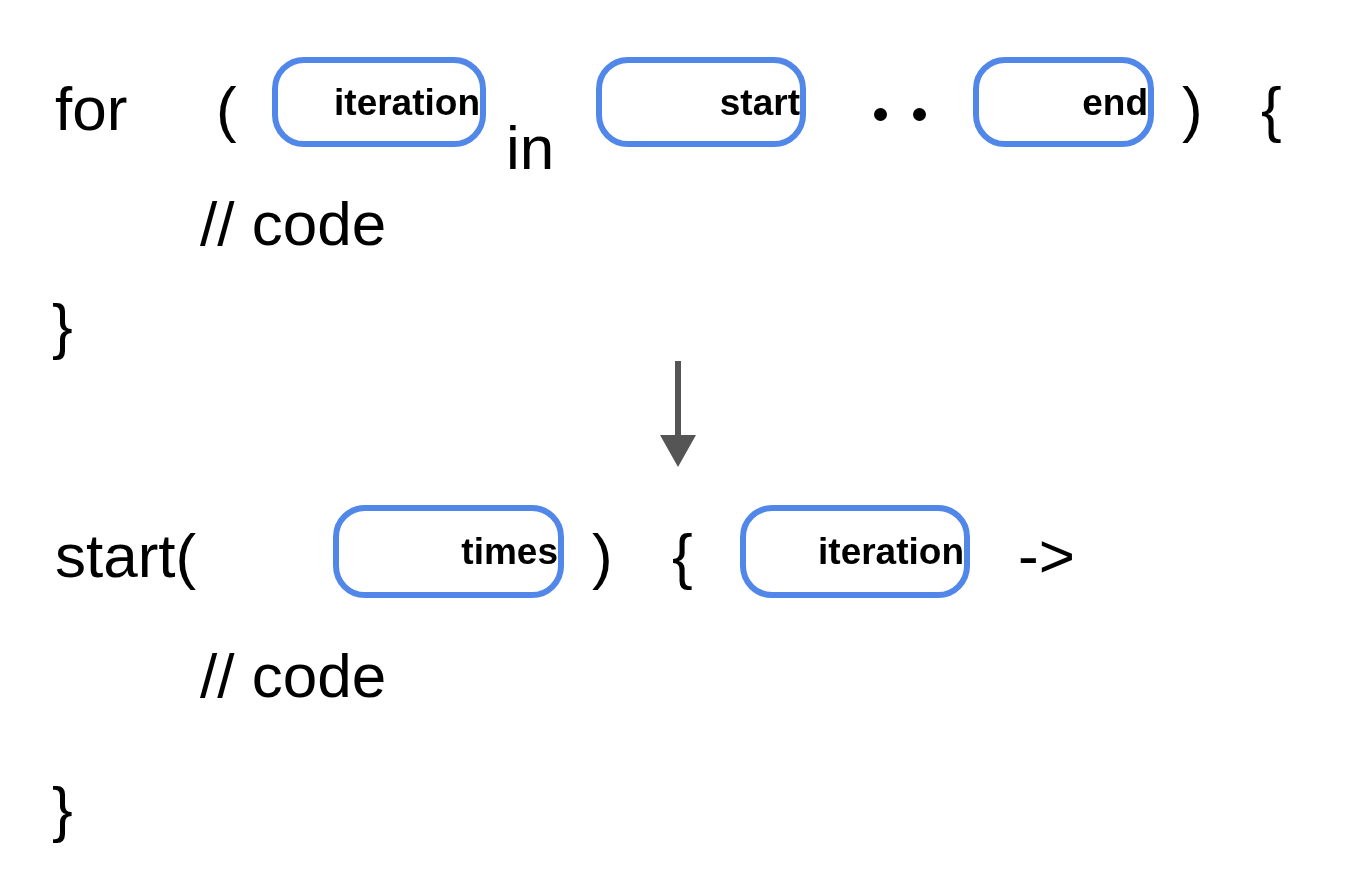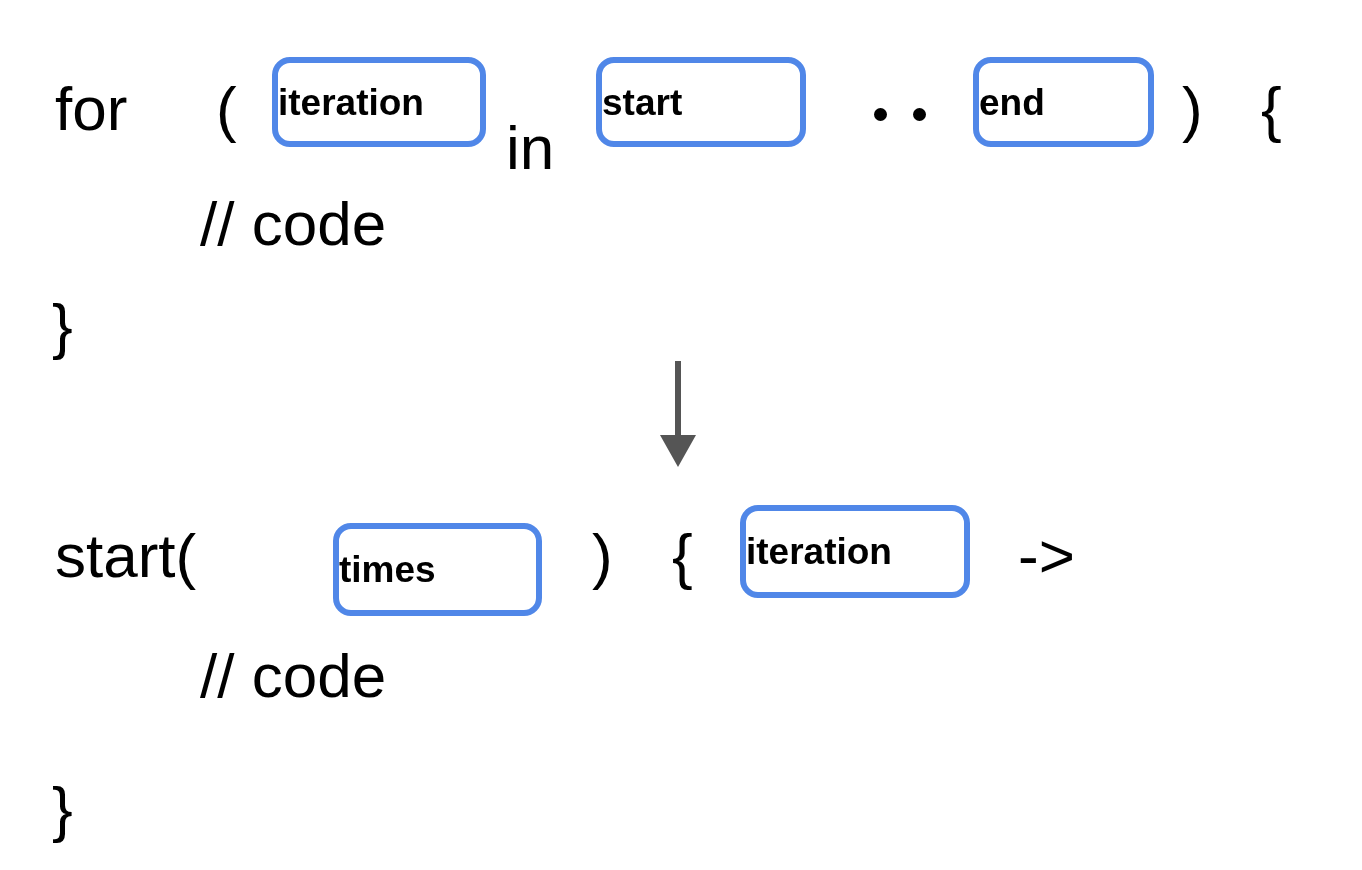--- a/index.html
+++ b/index.html
@@ -28,24 +28,24 @@
     line-height: 1;
     letter-spacing: 0px;
   }
 
   
   .token {
     position: absolute;
     box-sizing: border-box;
     background: #ffffff;
     border: 6px solid #5087e8;
-    border-radius: 18px;
+    border-radius: 32px;
     display: flex;
     align-items: center;
-    justify-content: flex-start;
+    justify-content: flex-end;
   }
   .token span {
     font-family: "Liberation Sans", "DejaVu Sans", sans-serif;
     font-weight: 700;
     font-size: 37px;
     color: #000000;
     line-height: 1;
     white-space: nowrap;
   }
 
@@ -112,21 +112,21 @@
     <svg width="60" height="120" viewBox="0 0 60 120" xmlns="http://www.w3.org/2000/svg">
       <line x1="30" y1="6" x2="30" y2="86" stroke="#555555" stroke-width="6"></line>
       <polygon points="30,112 12,80 48,80" fill="#555555"></polygon>
     </svg>
   </div>
 
   <div>
 
     <div class="code" style="left:55px; top:525px;">start(</div>
 
-    <div class="token" style="left:333px; top:523px; width:209px; height:93px;">
+    <div class="token" style="left:333px; top:505px; width:231px; height:93px;">
       <span>times</span>
     </div>
 
     <div class="code" style="left:592px; top:525px;">)</div>
 
     <div class="code" style="left:672px; top:525px;">{</div>
 
     <div class="token" style="left:740px; top:505px; width:230px; height:93px;">
       <span>iteration</span>
     </div>

